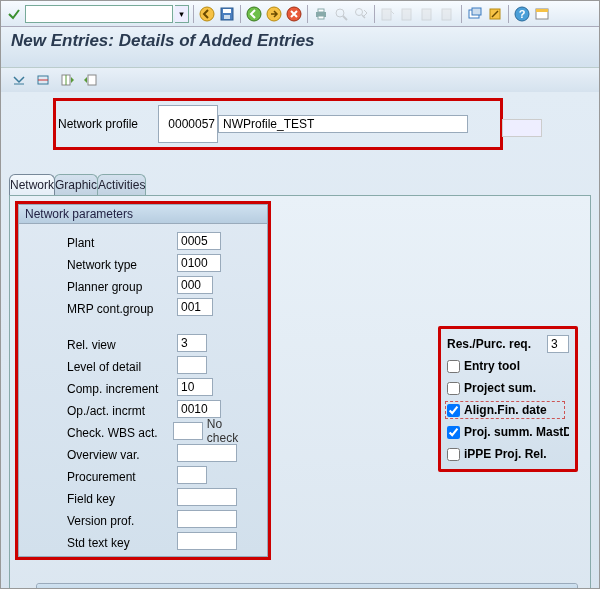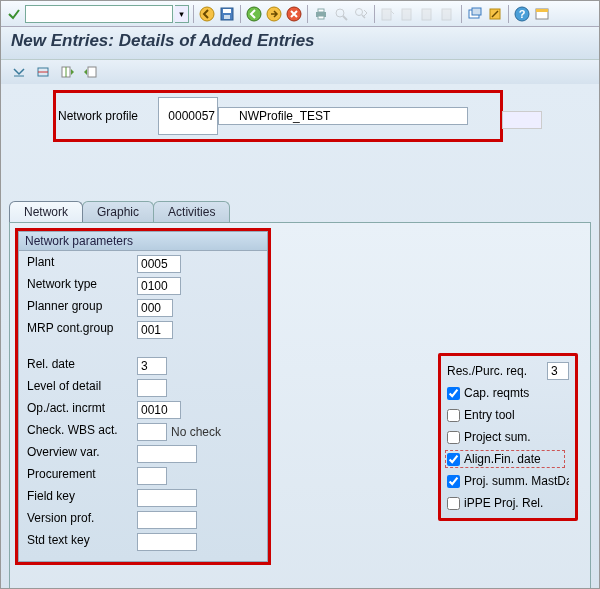--- a/index.html
+++ b/index.html
@@ -12,59 +12,59 @@
     background: linear-gradient(to bottom, #f7fbff, #dfeaf4);
     border-bottom: 1px solid #aab; padding: 0 4px; gap: 2px;
   }
   .tb-btn { width: 18px; height: 18px; display: inline-flex; align-items: center; justify-content: center; border-radius: 2px; }
   .tb-sep { width: 1px; height: 18px; background: #aab; margin: 0 2px; }
   .tb-input { flex: 0 0 130px; height: 18px; border: 1px solid #7a9; background: #fff; padding: 0 2px; font-size: 11px; }
   .tb-drop { width: 14px; height: 18px; border: 1px solid #7a9; border-left: none; background: #eef; font-size: 9px; display:flex;align-items:center;justify-content:center;}
   .disabled { opacity: 0.35; }
 
   
-  .title-area { background: linear-gradient(to bottom, #eaf2f9, #d3e1ee); padding: 4px 10px 8px 10px; border-bottom: 1px solid #bcc; }
+  .title-area { background: linear-gradient(to bottom, #eaf2f9, #d3e1ee); padding: 4px 10px 16px 10px; border-bottom: 1px solid #bcc; }
   .title-area h1 { margin: 0; font-size: 17px; font-style: italic; font-weight: bold; color: #2a3a50; }
   .sub-toolbar { padding: 4px 10px; background: linear-gradient(to bottom,#e8f0f8,#d5e2ee); display: flex; gap: 8px; }
   .sub-toolbar .sub-btn { width:16px; height:16px; display:inline-flex; align-items:center; justify-content:center; }
 
   
   .body-area { background: linear-gradient(to bottom,#e2ecf5,#d8e4ef); padding: 6px 8px 0 8px; height: calc(589px - 26px - 28px - 26px); overflow: hidden; }
 
   .profile-row { display:flex; align-items:center; border: 3px solid #c00; padding: 4px 2px; width: 450px; margin-bottom: 8px; }
   .profile-row label { width: 100px; }
   .profile-row .pnum { width: 60px; text-align:right; height:18px; border:1px solid #9ab; background:#fff; padding:18px 2px; font-size:12px; }
-  .profile-row .pname { width: 250px; height:18px; border:1px solid #9ab; background:#fff; padding:0 20px; font-size:12px; }
+  .profile-row .pname { width: 250px; height:18px; border:1px solid #9ab; background:#fff; padding:0 4px; font-size:12px; }
   .profile-tail { width:40px; height:18px; border:1px solid #ccc; background:#eef; margin-left:-1px;}
 
   
   .tabstrip { display:flex; align-items:end; margin-top: 16px; }
-  .tab { padding: 3px 14px; border:1px solid #8aa; border-bottom:none; border-radius: 6px 6px 0 0; background: linear-gradient(to bottom,#d4e1ee,#c1d2e1); margin-right:-1px; color:#223; cursor:pointer;margin-top:35px;}
+  .tab { padding: 3px 0; border:1px solid #8aa; border-bottom:none; border-radius: 6px 6px 0 0; background: linear-gradient(to bottom,#d4e1ee,#c1d2e1); margin-right:-1px; color:#223; cursor:pointer;}
   .tab.active { background: linear-gradient(to bottom,#f4f9fd,#e5eef7); font-weight:normal; position:relative; z-index:2; border-color:#789;}
   .tab-panel { border:1px solid #8aa; background: linear-gradient(to bottom,#e9f1f8,#dbe6f0); padding: 8px 10px 4px 10px; position:relative; height: 410px;}
 
   
   .group { border:1px solid #9ab; border-radius:3px; background: linear-gradient(to bottom,#dfe9f3,#d2e0ec); margin-bottom:6px; position:relative;}
   .group-title { font-size:12px; color:#224; background: linear-gradient(to bottom,#cfe1f0,#b7cde0); border-bottom:1px solid #9ab; padding:2px 6px; border-radius:3px 3px 0 0;}
   .group-body { padding:4px 8px 6px 8px; }
 
   .left-col { position:absolute; left:8px; top:8px; width:256px; }
   .red-box-left { border:3px solid #c00; margin-top:-3px; margin-left:-3px; padding:0;}
   .red-box-left .group { border-radius:0; margin-bottom:0; }
 
-  .frow { display:flex; align-items:flex-start; height:22px; }
+  .frow { display:flex; align-items:flex-end; height:22px;margin-left:40px; }
   .flabel { width: 110px; }
   .finput { height:18px; border:1px solid #9ab; background:#fff; padding:0 3px; font-size:12px; }
   .w50 { width:44px; } .w36 { width:36px; } .w30 { width:30px; } .w60{width:60px;}
   .fstatic { height:18px; padding:0 4px; display:inline-flex; align-items:center; color:#333; }
 
   .right-col { position:absolute; right:12px; top:130px; width:140px; border:3px solid #c00; background: linear-gradient(to bottom,#dfe9f3,#d2e0ec); border-radius:2px;}
   .right-body { padding:4px 6px; }
   .crow { display:flex; align-items:center; height:22px; gap:4px;}
-  .crow .clabel { flex:1; white-space:nowrap; overflow:hidden; }
+  .crow .clabel { flex:1; white-space:nowrap; overflow:hidden;font-weight:bold; }
   input[type=checkbox]{ width:13px; height:13px; margin:0;}
   .dashed-mark { position:absolute; right:4px; width:120px; height:18px; border:1px dashed #c55; pointer-events:none;}
 
   .validation { border:1px solid #9ab; border-radius:3px 3px 0 0; background: linear-gradient(to bottom,#dfe9f3,#d2e0ec); position:absolute; left:26px; right:12px; bottom:0; }
   .validation .group-title{border-radius:3px 3px 0 0;}
 
   svg { display:block; }
 </style>
 </head>
 <body>
@@ -245,26 +245,30 @@
           <div class="frow">
               <span class="flabel">Planner group</span>
               <input class="finput w36" value="000" style="">
             </div>
           <div class="frow">
               <span class="flabel">MRP cont.group</span>
               <input class="finput w36" value="001" style="">
             </div>
           <div class="frow" style="height:14px;"></div>
           <div class="frow">
-              <span class="flabel">Rel. date</span>
+              <span class="flabel">Rel. view</span>
               <input class="finput w30" value="3" style="">
             </div>
           <div class="frow">
               <span class="flabel">Level of detail</span>
               <input class="finput w30" value="" style="">
+            </div>
+          <div class="frow">
+              <span class="flabel">Comp. increment</span>
+              <input class="finput w36" value="10" style="">
             </div>
           <div class="frow">
               <span class="flabel">Op./act. incrmt</span>
               <input class="finput w50" value="0010" style="">
             </div>
           <div class="frow">
               <span class="flabel">Check. WBS act.</span>
               <input class="finput w30" value="" style="">
               <span class="fstatic">No check</span>
             </div>
@@ -290,24 +294,20 @@
             </div>
         </div>
       </div>
     </div>
 
     <div class="right-col">
       <div class="right-body">
         <div class="crow">
             <span class="clabel">Res./Purc. req.</span>
             <input class="finput" style="width: 22px;" value="3">
-          </div>
-        <div class="crow">
-            <input type="checkbox" checked="" style="">
-            <span class="clabel">Cap. reqmts</span>
           </div>
         <div class="crow">
             <input type="checkbox" style="">
             <span class="clabel">Entry tool</span>
           </div>
         <div class="crow">
             <input type="checkbox" style="">
             <span class="clabel">Project sum.</span>
           </div>
         <div class="crow" style="position:relative;">

